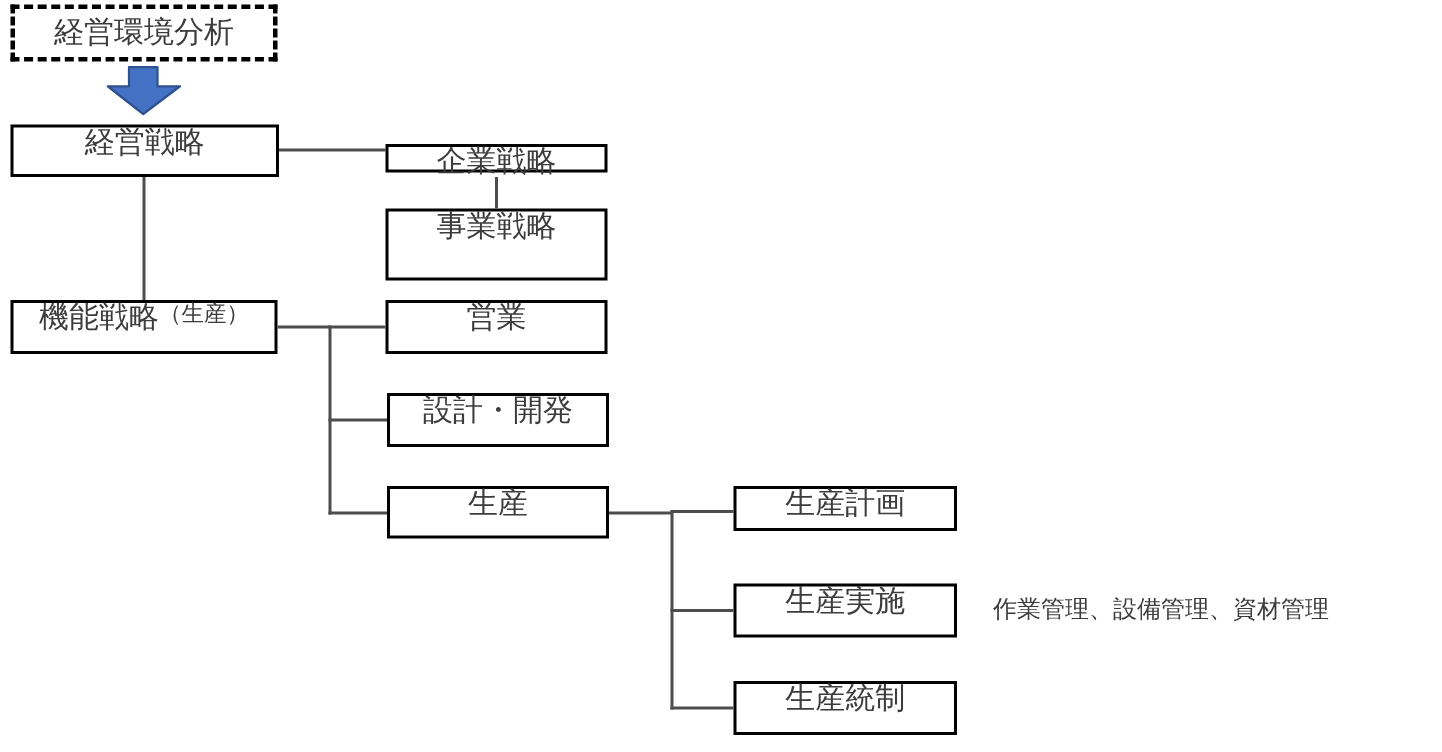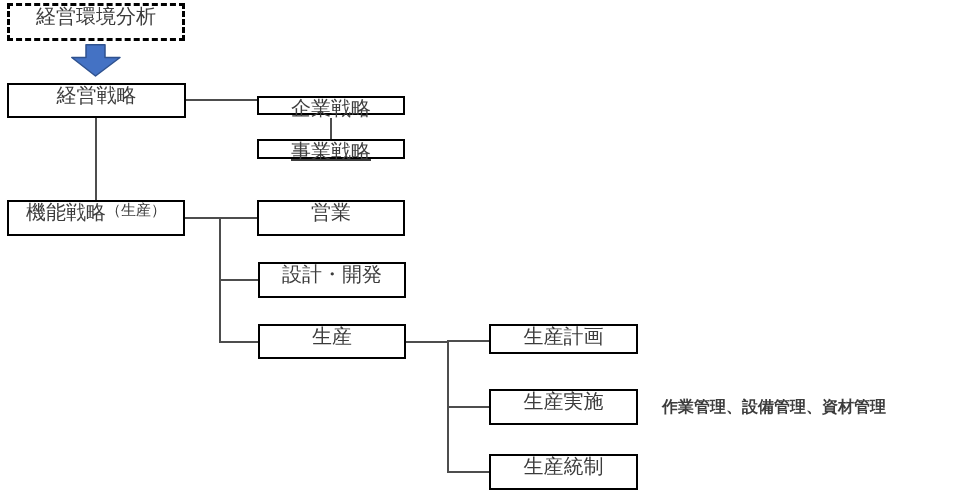--- a/index.html
+++ b/index.html
@@ -25,20 +25,21 @@
     white-space: nowrap;
     z-index: 2;
   }
   .box .paren { font-size: 15px; }
   .dashed {
     position: absolute;
     background: #ffffff;
     border: 3px dashed #000000;
     box-sizing: border-box;
     display: flex;
+    align-items: center;
     justify-content: center;
     font-size: 20px;
     line-height: 1;
     white-space: nowrap;
     z-index: 2;
   }
   .line { position: absolute; background: #4d4d4d; z-index: 1; }
   .note {
     position: absolute;
     display: flex;
@@ -50,29 +51,29 @@
     z-index: 2;
   }
   .arrow { position: absolute; z-index: 2; }
   .arrow polygon { stroke: #2F528F; stroke-width: 1.5; stroke-linejoin: round; }
 
   
   #env-analysis   { left: 7px;   top: 3px;   width: 178px; height: 38px; }
   #arrow-down     { left: 71px;  top: 44px;  }
   #box-keiei      { left: 7px;   top: 83px;  width: 179px; height: 35px; }
   #box-kigyo      { left: 257px; top: 96px;  width: 148px; height: 19px; }
-  #box-jigyo      { left: 257px; top: 139px; width: 148px; height: 20px; text-decoration: underline; }
+  #box-jigyo      { left: 257px; top: 139px; width: 148px; height: 48px; }
   #box-kino       { left: 7px;   top: 200px; width: 178px; height: 36px; }
   #box-eigyo      { left: 257px; top: 200px; width: 148px; height: 36px; }
   #box-sekkei     { left: 258px; top: 262px; width: 148px; height: 36px; }
   #box-seisan     { left: 258px; top: 324px; width: 148px; height: 35px; }
   #box-keikaku    { left: 489px; top: 324px; width: 149px; height: 30px; }
   #box-jisshi     { left: 489px; top: 389px; width: 149px; height: 36px; }
   #box-tosei      { left: 489px; top: 454px; width: 149px; height: 36px; }
-  #note-jisshi    { left: 662px; top: 389px; height: 36px; font-weight: bold; }
+  #note-jisshi    { left: 662px; top: 389px; height: 36px; }
   #note-tosei     { left: 662px; top: 454px; height: 36px; }
 
   #ln-keiei-kigyo   { left: 186px; top: 99px;  width: 71px;  height: 2px; }
   #ln-kigyo-jigyo   { left: 330px; top: 118px; width: 2px;   height: 21px; }
   #ln-keiei-kino    { left: 95px;  top: 118px; width: 2px;   height: 82px; }
   #ln-kino-feed     { left: 185px; top: 217px; width: 35px;  height: 2px; }
   #ln-trunk-left    { left: 219px; top: 217px; width: 2px;   height: 126px; }
   #ln-br-eigyo      { left: 219px; top: 217px; width: 38px;  height: 2px; }
   #ln-br-sekkei     { left: 219px; top: 279px; width: 39px;  height: 2px; }
   #ln-br-seisan     { left: 219px; top: 341px; width: 39px;  height: 2px; }

